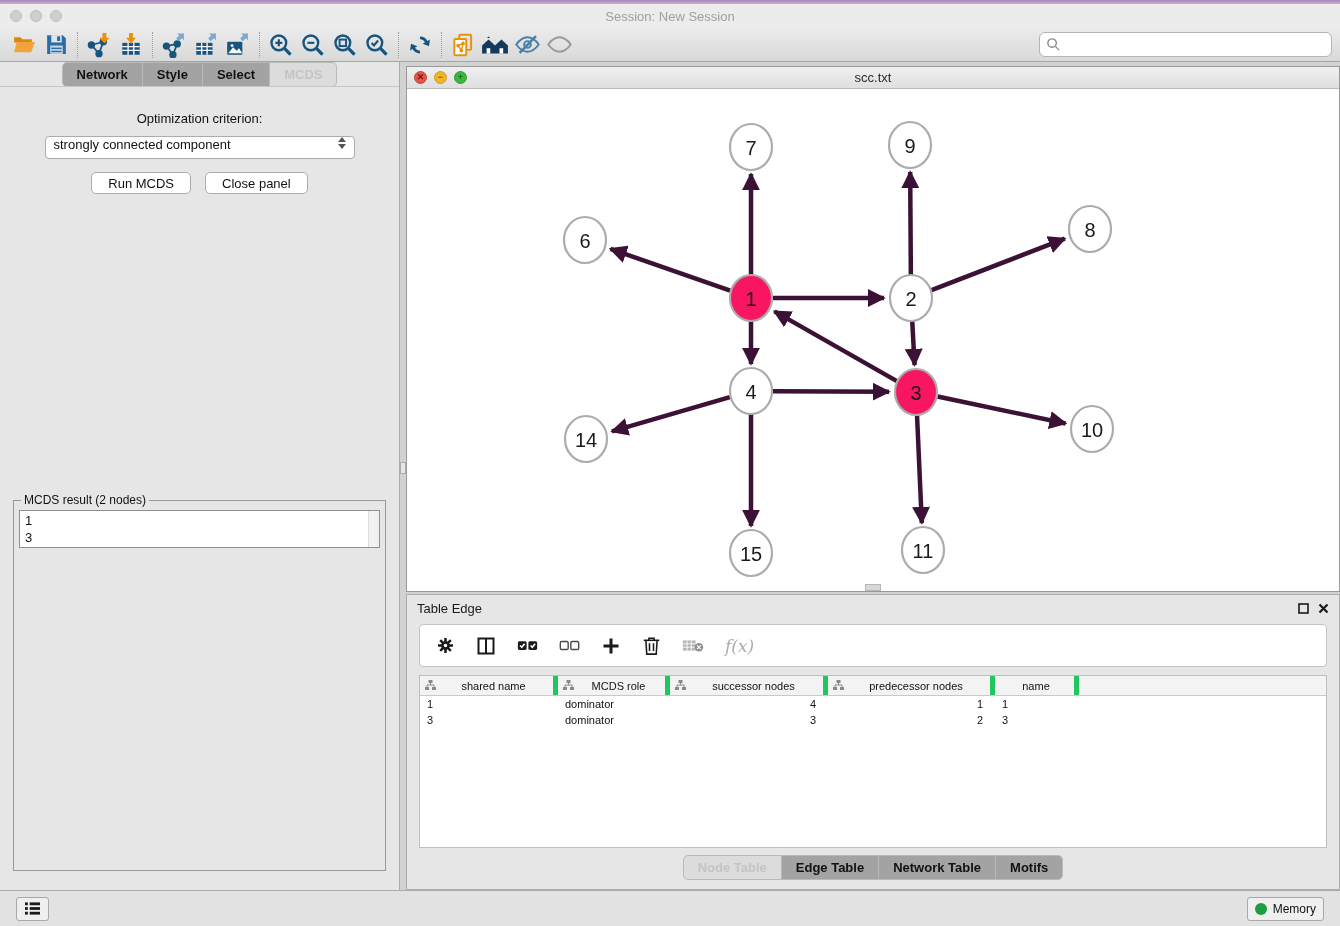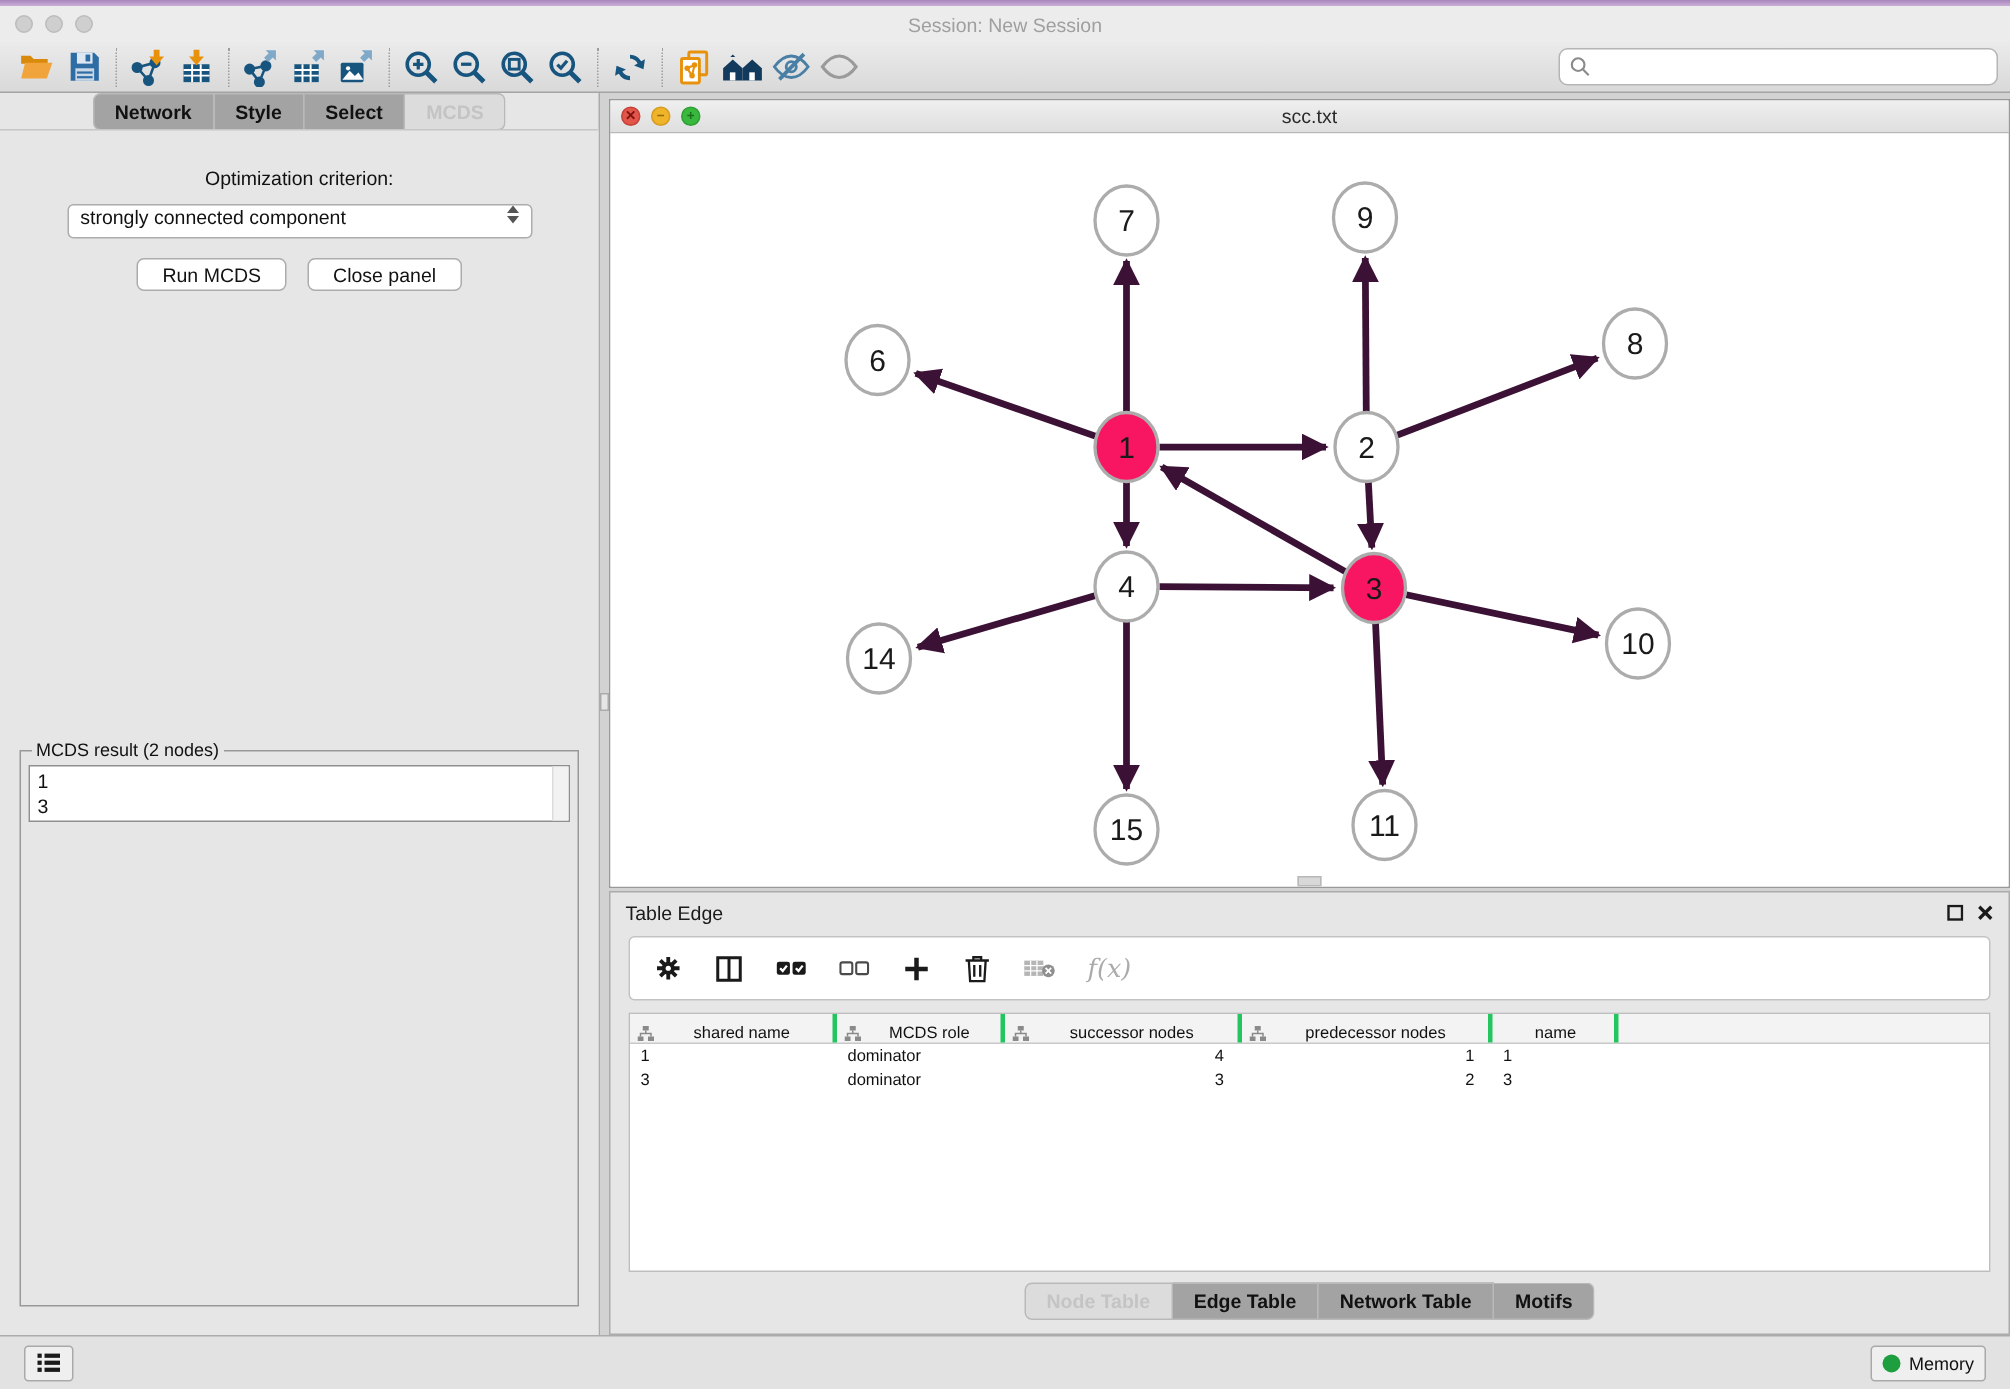--- a/index.html
+++ b/index.html
@@ -112,21 +112,21 @@
   .tp-toolbar { margin:3px 12px 0; height:43px; background:#fff;
     border:1px solid #C3C3C3; border-radius:4px; display:flex;
     align-items:center; padding:0 16px; gap:21px; }
   .tico { display:flex; align-items:center; justify-content:flex-start; cursor:default; }
   .fx { font-family:"DejaVu Serif", serif; font-style:italic; font-size:17px;
     color:#ABABAB; }
   .tp-table { flex:1; margin:8px 12px 0; background:#fff;
     border:1px solid #BEBEBE; overflow:hidden; }
   .thead { display:flex; background:#F3F3F3; border-bottom:1px solid #C9C9C9;
     height:20px; }
-  .hcell { display:flex; align-items:flex-end; border-right:3px solid #22c55e;
+  .hcell { display:flex; align-items:center; border-right:5px solid #22c55e;
     font-size:11px; color:#111; padding:0 2px 0 5px; }
   .hcell .hlabel { flex:1; text-align:center; }
   .trow { display:flex; height:16px; align-items:center; }
   .tcell { font-size:11px; color:#111; padding-left:7px; }
   .col-0 { width:138px; } .col-1 { width:112px; } .col-2 { width:158px; }
   .col-3 { width:167px; } .col-4 { width:84px; }
   .tcell.col-2, .tcell.col-3 { text-align:right; padding-right:12px; padding-left:0; }
   .tp-tabs { margin:7px 0 9px; }
 
   

